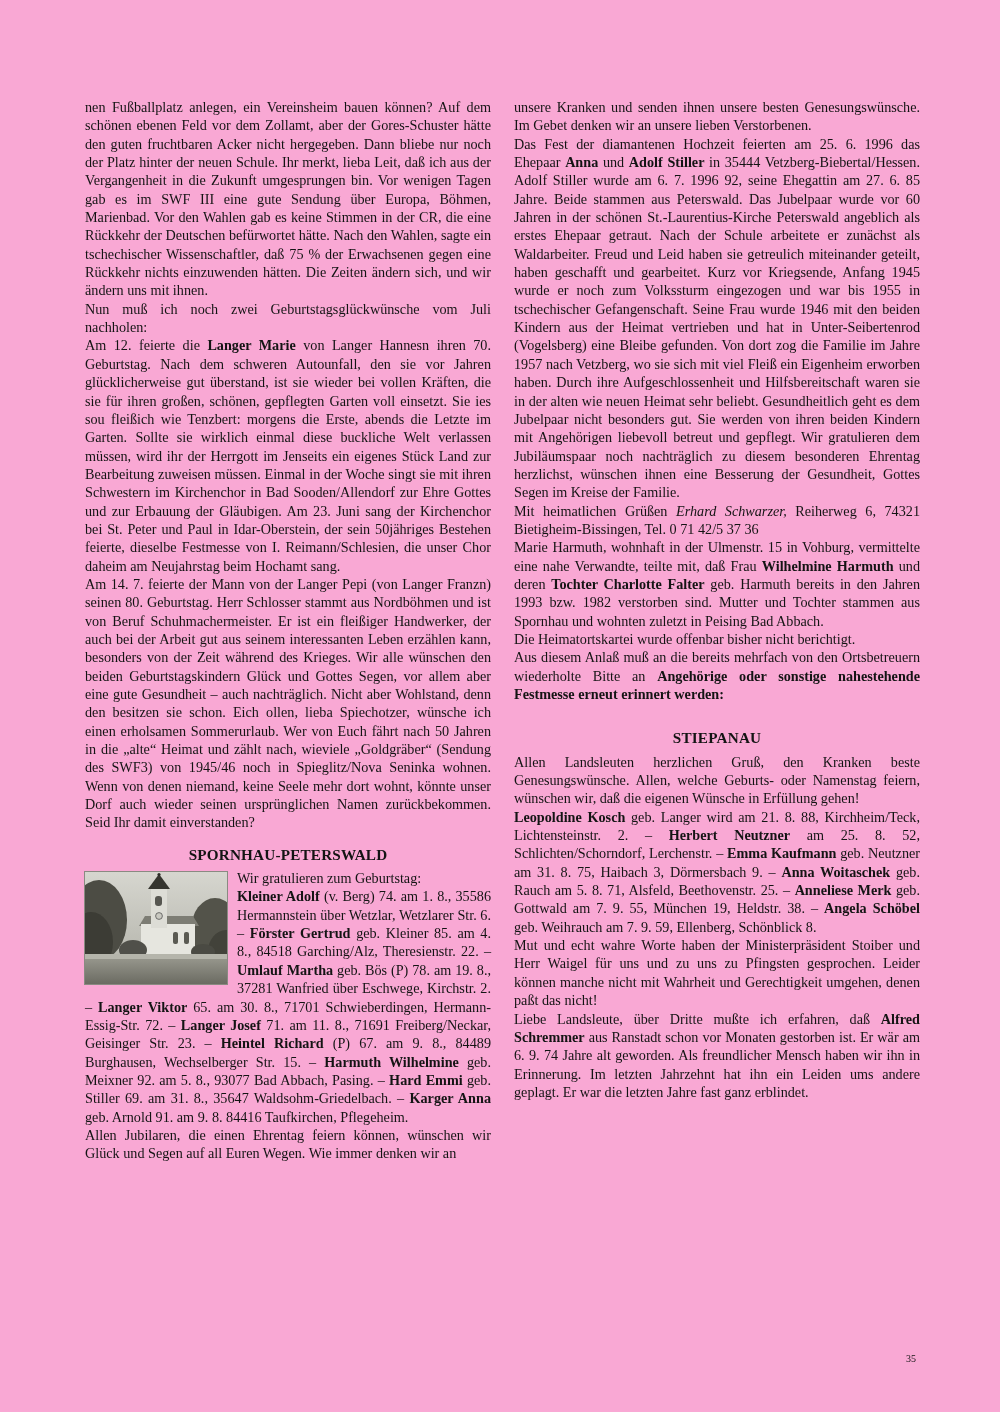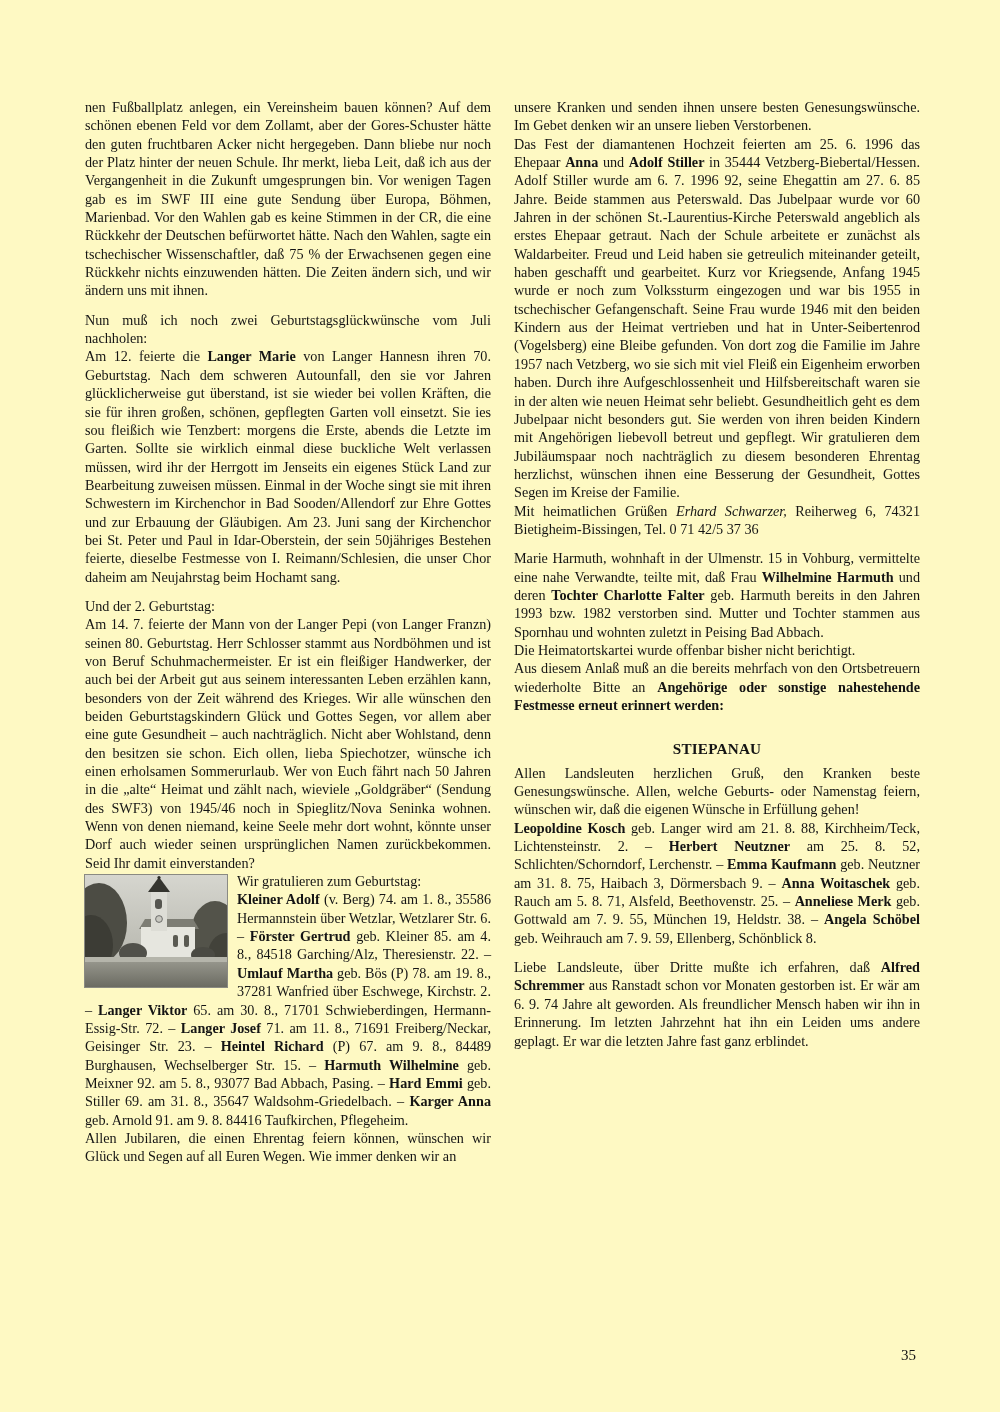--- a/index.html
+++ b/index.html
@@ -1,69 +1,69 @@
 <!DOCTYPE html>
 <html lang="de"><head>
 <meta charset="utf-8">
 <style>
   * { margin:0; padding:0; box-sizing:border-box; }
   html,body { background:#ffffff; }
   body { font-family:"Liberation Serif", serif; }
   .page {
     position:relative;
     width:1000px; height:1412px;
-    background:#fef9c3;
+    background:#f9a8d4;
     color:#141414;
     overflow:hidden;
   }
   .col {
     position:absolute; top:98px; width:406px;
     font-size:14.2px; line-height:18.35px;
     text-align:justify;
     hyphens:auto; -webkit-hyphens:auto;
   }
   .col-left  { left:85px;  }
   .col-right { left:514px;font-family:Liberation Serif, serif; }
   .para { text-align:justify; }
-  .gap  { margin-top:11px; }
+  .gap  { }
   .b { font-weight:bold; }
   .i { font-style:italic; }
   .fr { float:right; }
   .sig { text-align:right; }
   .subhead {
     text-align:center; font-weight:bold; font-size:15.2px;
     margin:14px 0 5px 0; letter-spacing:0.2px;
   }
   .headline {
     text-align:center; font-weight:bold; font-size:18.5px;
     margin:9px 0 7px 0;
   }
   .photo {
     float:left; width:142px; height:112px;
     margin:3px 10px 1px 0; display:block;
     outline:1px solid #8a8a82;
   }
   .photo svg { display:block; width:100%; height:100%; }
   .pagenum {
     position:absolute; right:84px; bottom:48px;
-    font-size:15px; color:#141414;
+    font-size:10px; color:#141414;
   }
 </style>
 </head>
 <body>
 
 <div class="page">
 
   <div class="col col-left">
     <p class="para"><span>nen Fußballplatz anlegen, ein Vereinsheim bauen können? Auf dem schönen ebenen Feld vor dem Zollamt, aber der Gores-Schuster hätte den guten fruchtbaren Acker nicht hergegeben. Dann bliebe nur noch der Platz hinter der neuen Schule. Ihr merkt, lieba Leit, daß ich aus der Vergangenheit in die Zukunft umgesprungen bin. Vor wenigen Tagen gab es im SWF III eine gute Sendung über Europa, Böhmen, Marienbad. Vor den Wahlen gab es keine Stimmen in der CR, die eine Rückkehr der Deutschen befürwortet hätte. Nach den Wahlen, sagte ein tschechischer Wissenschaftler, daß 75 % der Erwachsenen gegen eine Rückkehr nichts einzuwenden hätten. Die Zeiten ändern sich, und wir ändern uns mit ihnen.</span></p>
     <p class="para gap"><span>Nun muß ich noch zwei Geburtstagsglückwünsche vom Juli nachholen:</span></p>
     <p class="para"><span>Am 12. feierte die </span><span class="b">Langer Marie</span><span> von Langer Hannesn ihren 70. Geburtstag. Nach dem schweren Autounfall, den sie vor Jahren glücklicherweise gut überstand, ist sie wieder bei vollen Kräften, die sie für ihren großen, schönen, gepflegten Garten voll einsetzt. Sie ies sou fleißich wie Tenzbert: morgens die Erste, abends die Letzte im Garten. Sollte sie wirklich einmal diese buckliche Welt verlassen müssen, wird ihr der Herrgott im Jenseits ein eigenes Stück Land zur Bearbeitung zuweisen müssen. Einmal in der Woche singt sie mit ihren Schwestern im Kirchenchor in Bad Sooden/Allendorf zur Ehre Gottes und zur Erbauung der Gläubigen. Am 23. Juni sang der Kirchenchor bei St. Peter und Paul in Idar-Oberstein, der sein 50jähriges Bestehen feierte, dieselbe Festmesse von I. Reimann/Schlesien, die unser Chor daheim am Neujahrstag beim Hochamt sang.</span></p>
-    <p class="para gap"><span>Und der 2. Geburtstag:</span></p>
     <p class="para"><span>Am 14. 7. feierte der Mann von der Langer Pepi (von Langer Franzn) seinen 80. Geburtstag. Herr Schlosser stammt aus Nordböhmen und ist von Beruf Schuhmachermeister. Er ist ein fleißiger Handwerker, der auch bei der Arbeit gut aus seinem interessanten Leben erzählen kann, besonders von der Zeit während des Krieges. Wir alle wünschen den beiden Geburtstagskindern Glück und Gottes Segen, vor allem aber eine gute Gesundheit – auch nachträglich. Nicht aber Wohlstand, denn den besitzen sie schon. Eich ollen, lieba Spiechotzer, wünsche ich einen erholsamen Sommerurlaub. Wer von Euch fährt nach 50 Jahren in die „alte“ Heimat und zählt nach, wieviele „Goldgräber“ (Sendung des SWF3) von 1945/46 noch in Spieglitz/Nova Seninka wohnen. Wenn von denen niemand, keine Seele mehr dort wohnt, könnte unser Dorf auch wieder seinen ursprünglichen Namen zurückbekommen. Seid Ihr damit einverstanden?</span></p>
 
+    <h3 class="subhead">SPORNHAU-PETERSWALD</h3>
 
     <p class="para">
       <span class="photo">
         <svg viewBox="0 0 142 112" xmlns="http://www.w3.org/2000/svg">
           <defs>
             <linearGradient id="skyg" x1="0" y1="0" x2="0" y2="1">
               <stop offset="0" stop-color="#d6d6cf"></stop>
               <stop offset="1" stop-color="#aeaea5"></stop>
             </linearGradient>
             <linearGradient id="grd" x1="0" y1="0" x2="0" y2="1">
@@ -103,17 +103,18 @@
 
     <p class="para"><span>Das Fest der diamantenen Hochzeit feierten am 25. 6. 1996 das Ehepaar </span><span class="b">Anna</span><span> und </span><span class="b">Adolf Stiller</span><span> in 35444 Vetzberg-Biebertal/Hessen. Adolf Stiller wurde am 6. 7. 1996 92, seine Ehegattin am 27. 6. 85 Jahre. Beide stammen aus Peterswald. Das Jubelpaar wurde vor 60 Jahren in der schönen St.-Laurentius-Kirche Peterswald angeblich als erstes Ehepaar getraut. Nach der Schule arbeitete er zunächst als Waldarbeiter. Freud und Leid haben sie getreulich miteinander geteilt, haben geschafft und gearbeitet. Kurz vor Kriegsende, Anfang 1945 wurde er noch zum Volkssturm eingezogen und war bis 1955 in tschechischer Gefangenschaft. Seine Frau wurde 1946 mit den beiden Kindern aus der Heimat vertrieben und hat in Unter-Seibertenrod (Vogelsberg) eine Bleibe gefunden. Von dort zog die Familie im Jahre 1957 nach Vetzberg, wo sie sich mit viel Fleiß ein Eigenheim erworben haben. Durch ihre Aufgeschlossenheit und Hilfsbereitschaft waren sie in der alten wie neuen Heimat sehr beliebt. Gesundheitlich geht es dem Jubelpaar nicht besonders gut. Sie werden von ihren beiden Kindern mit Angehörigen liebevoll betreut und gepflegt. Wir gratulieren dem Jubiläumspaar noch nachträglich zu diesem besonderen Ehrentag herzlichst, wünschen ihnen eine Besserung der Gesundheit, Gottes Segen im Kreise der Familie.</span></p>
     <p class="para"><span>Mit heimatlichen Grüßen </span><span class="i">Erhard Schwarzer,</span><span> Reiherweg 6, 74321 Bietigheim-Bissingen, Tel. 0 71 42/5 37 36</span></p>
     <p class="para gap"><span>Marie Harmuth, wohnhaft in der Ulmenstr. 15 in Vohburg, vermittelte eine nahe Verwandte, teilte mit, daß Frau </span><span class="b">Wilhelmine Harmuth</span><span> und deren </span><span class="b">Tochter Charlotte Falter</span><span> geb. Harmuth bereits in den Jahren 1993 bzw. 1982 verstorben sind. Mutter und Tochter stammen aus Spornhau und wohnten zuletzt in Peising Bad Abbach.</span></p>
     <p class="para"><span>Die Heimatortskartei wurde offenbar bisher nicht berichtigt.</span></p>
     <p class="para"><span>Aus diesem Anlaß muß an die bereits mehrfach von den Ortsbetreuern wiederholte Bitte an </span><span class="b">Angehörige oder sonstige nahestehende Festmesse erneut erinnert werden:</span></p>
 
     <h3 class="subhead" style="margin-top:26px;">STIEPANAU</h3>
 
     <p class="para"><span>Allen Landsleuten herzlichen Gruß, den Kranken beste Genesungswünsche. Allen, welche Geburts- oder Namenstag feiern, wünschen wir, daß die eigenen Wünsche in Erfüllung gehen!</span><br><span class="b">Leopoldine Kosch</span><span> geb. Langer wird am 21. 8. 88, Kirchheim/Teck, Lichtensteinstr. 2. – </span><span class="b">Herbert Neutzner</span><span> am 25. 8. 52, Schlichten/Schorndorf, Lerchenstr. – </span><span class="b">Emma Kaufmann</span><span> geb. Neutzner am 31. 8. 75, Haibach 3, Dörmersbach 9. – </span><span class="b">Anna Woitaschek</span><span> geb. Rauch am 5. 8. 71, Alsfeld, Beethovenstr. 25. – </span><span class="b">Anneliese Merk</span><span> geb. Gottwald am 7. 9. 55, München 19, Heldstr. 38. – </span><span class="b">Angela Schöbel</span><span> geb. Weihrauch am 7. 9. 59, Ellenberg, Schönblick 8.</span></p>
+    <p class="para gap"><span>Mut und echt wahre Worte haben der Ministerpräsident Stoiber und Herr Waigel für uns und zu uns zu Pfingsten gesprochen. Leider können manche nicht mit Wahrheit und Gerechtigkeit umgehen, denen paßt das nicht!</span></p>
     <p class="para gap"><span>Liebe Landsleute, über Dritte mußte ich erfahren, daß </span><span class="b">Alfred Schremmer</span><span> aus Ranstadt schon vor Monaten gestorben ist. Er wär am 6. 9. 74 Jahre alt geworden. Als freundlicher Mensch haben wir ihn in Erinnerung. Im letzten Jahrzehnt hat ihn ein Leiden ums andere geplagt. Er war die letzten Jahre fast ganz erblindet.</span></p>
   </div>
 
   <div class="pagenum">35</div>
 </div>
 
 </body></html>

